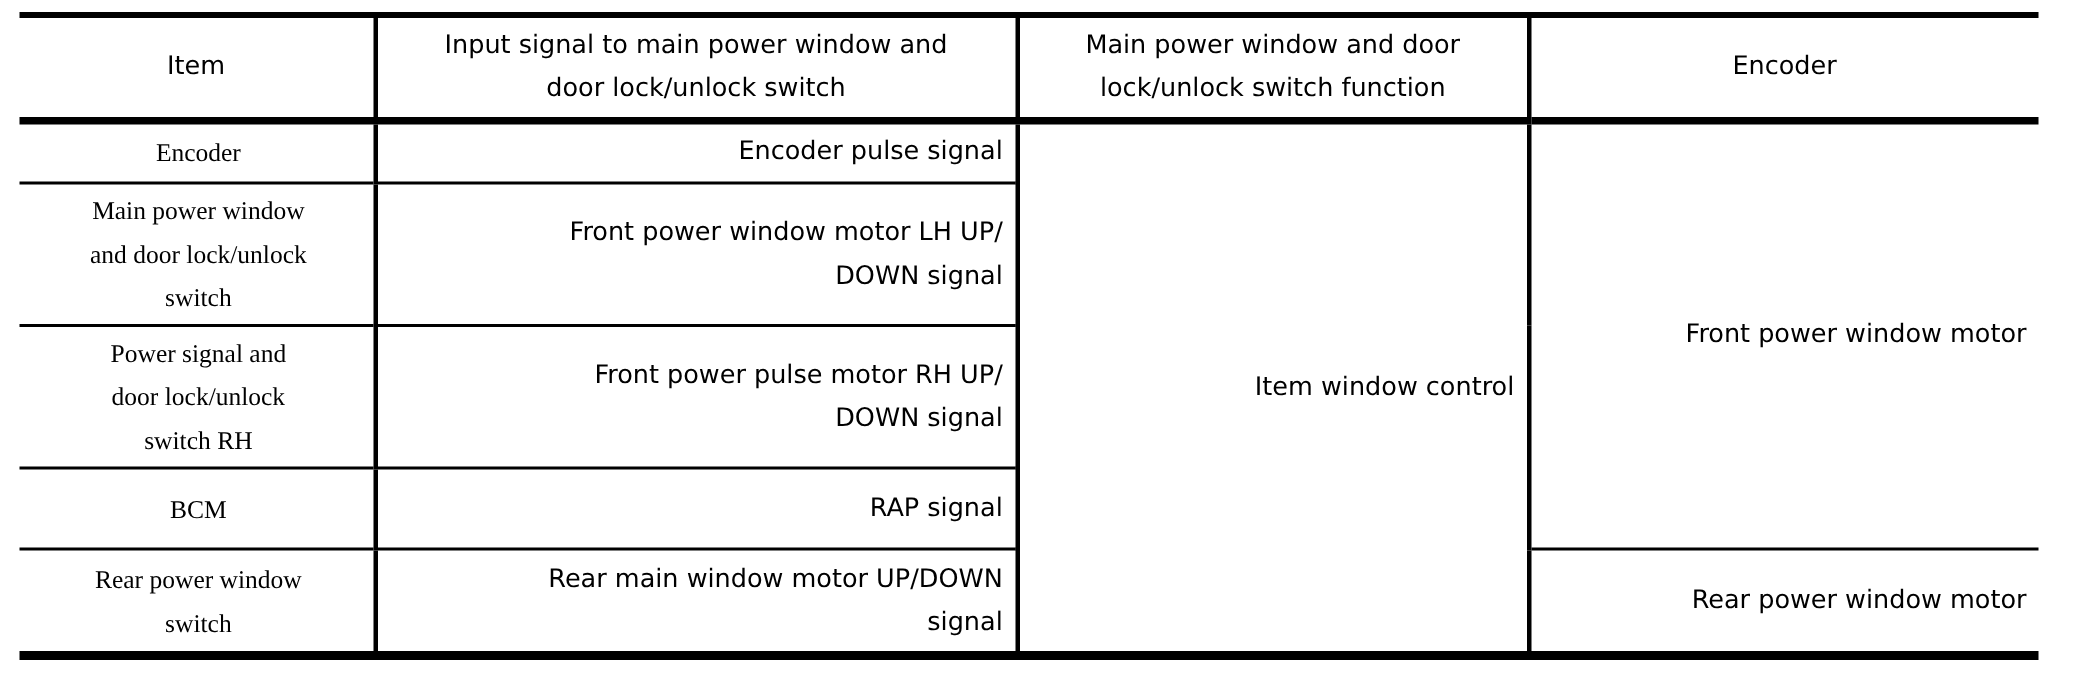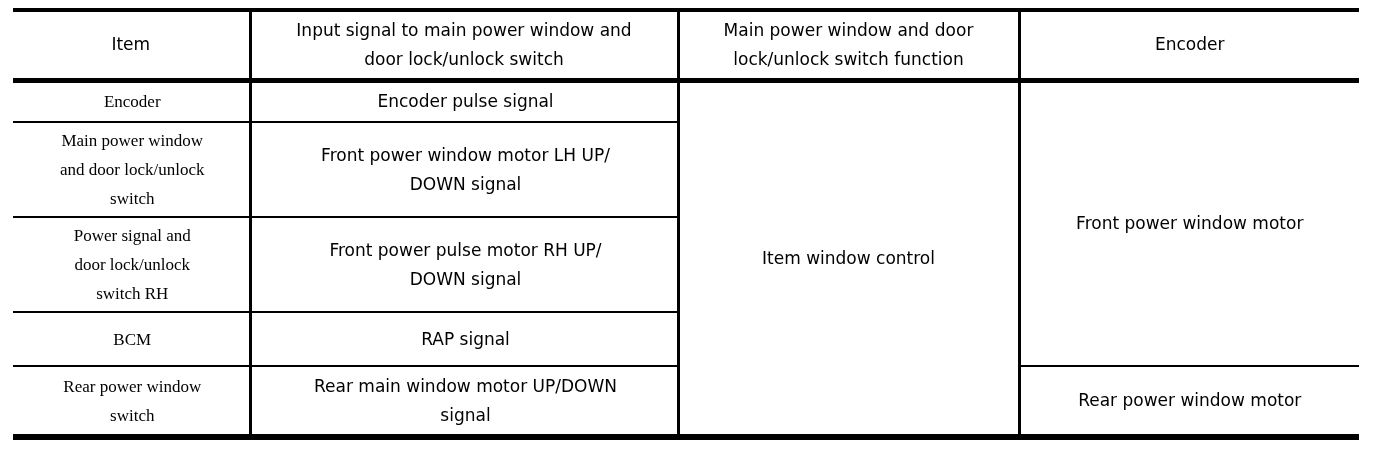--- a/index.html
+++ b/index.html
@@ -30,22 +30,22 @@
   }
   th {
     font-weight: normal;
     text-align: center;
     border-bottom: 5px solid #000;
     padding: 0 6px;
   }
   td { border-top: 2px solid #000; }
   .c2, .c3, .c4 { border-left: 3px solid #000; }
   td.c1 { text-align: center; padding: 0 4px 0 7px; font-family: Liberation Serif, serif; }
-  td.c2 { text-align: center; padding: 0 8px 0 11px; }
-  td.c3, td.c4 { text-align: center; padding: 0 8px; }
+  td.c2 { text-align: right; padding: 0 8px 0 11px; }
+  td.c3, td.c4 { text-align: right; padding: 0 8px; }
   tr.h-head { height: 70px; }
   tr.h-r1 { height: 42px; }
   tr.h-r2 { height: 95px; }
   tr.h-r3 { height: 95px; }
   tr.h-r4 { height: 54px; }
   tr.h-r5 { height: 71px; }
 </style>
 </head>
 <body>
 

